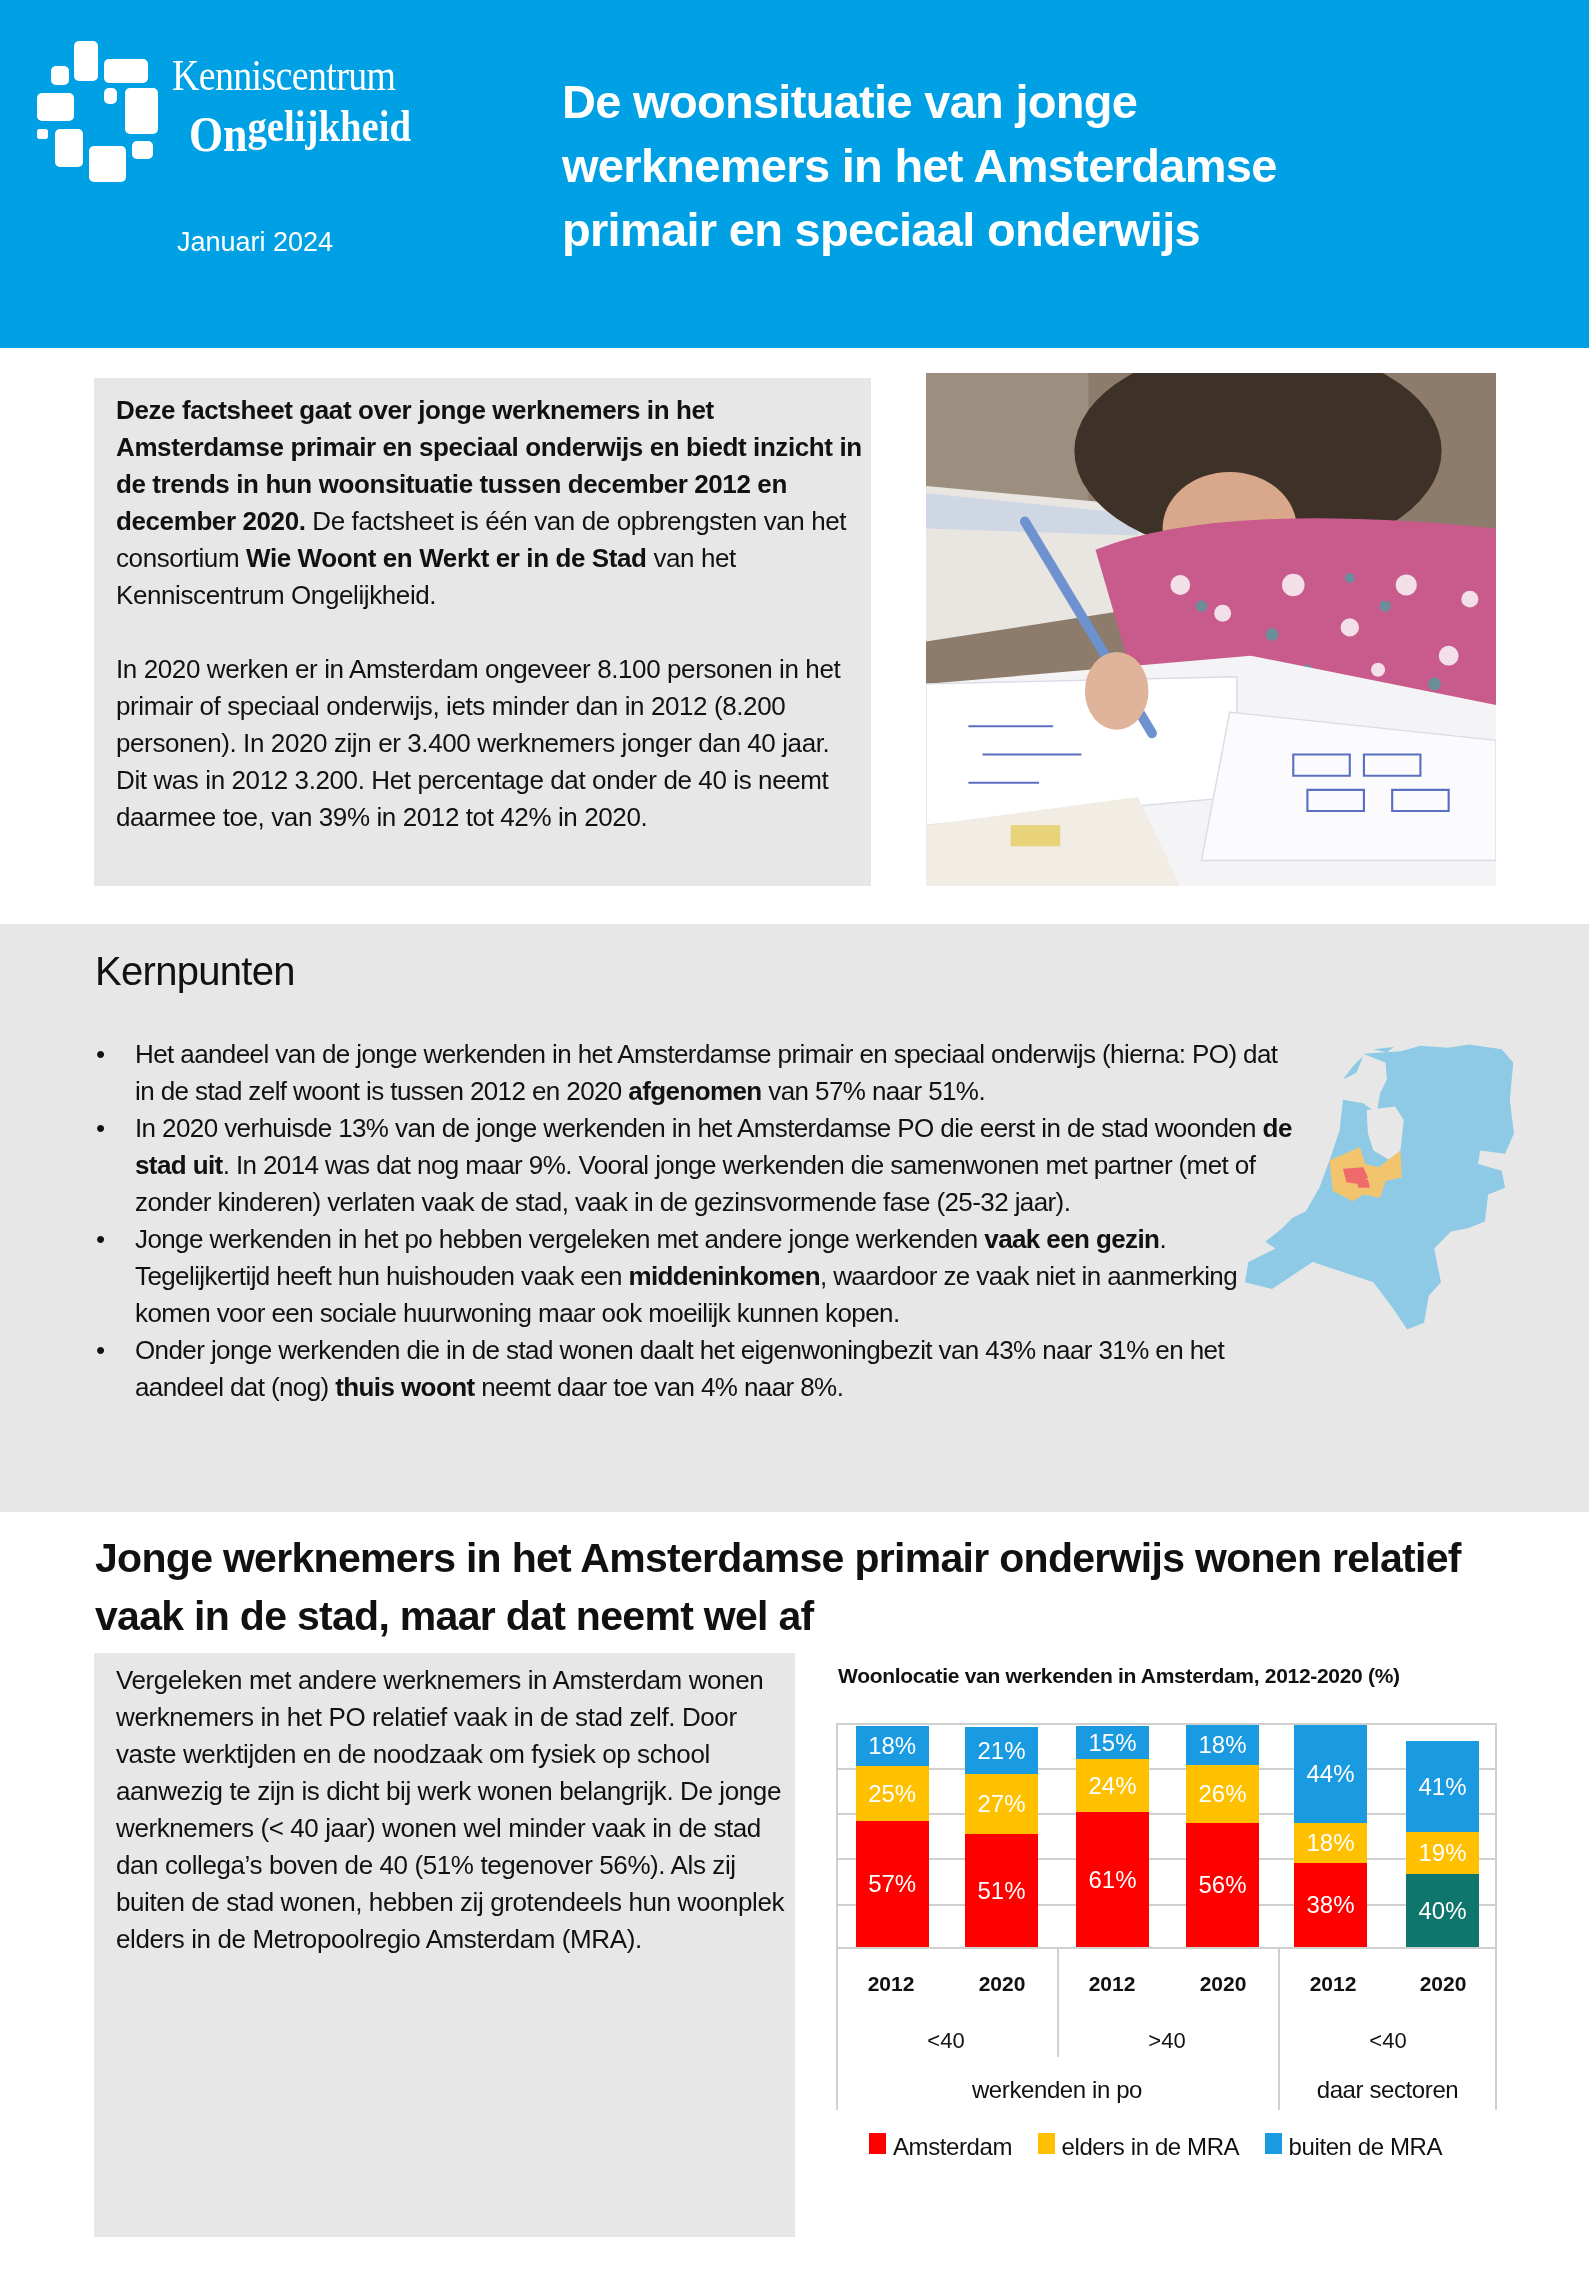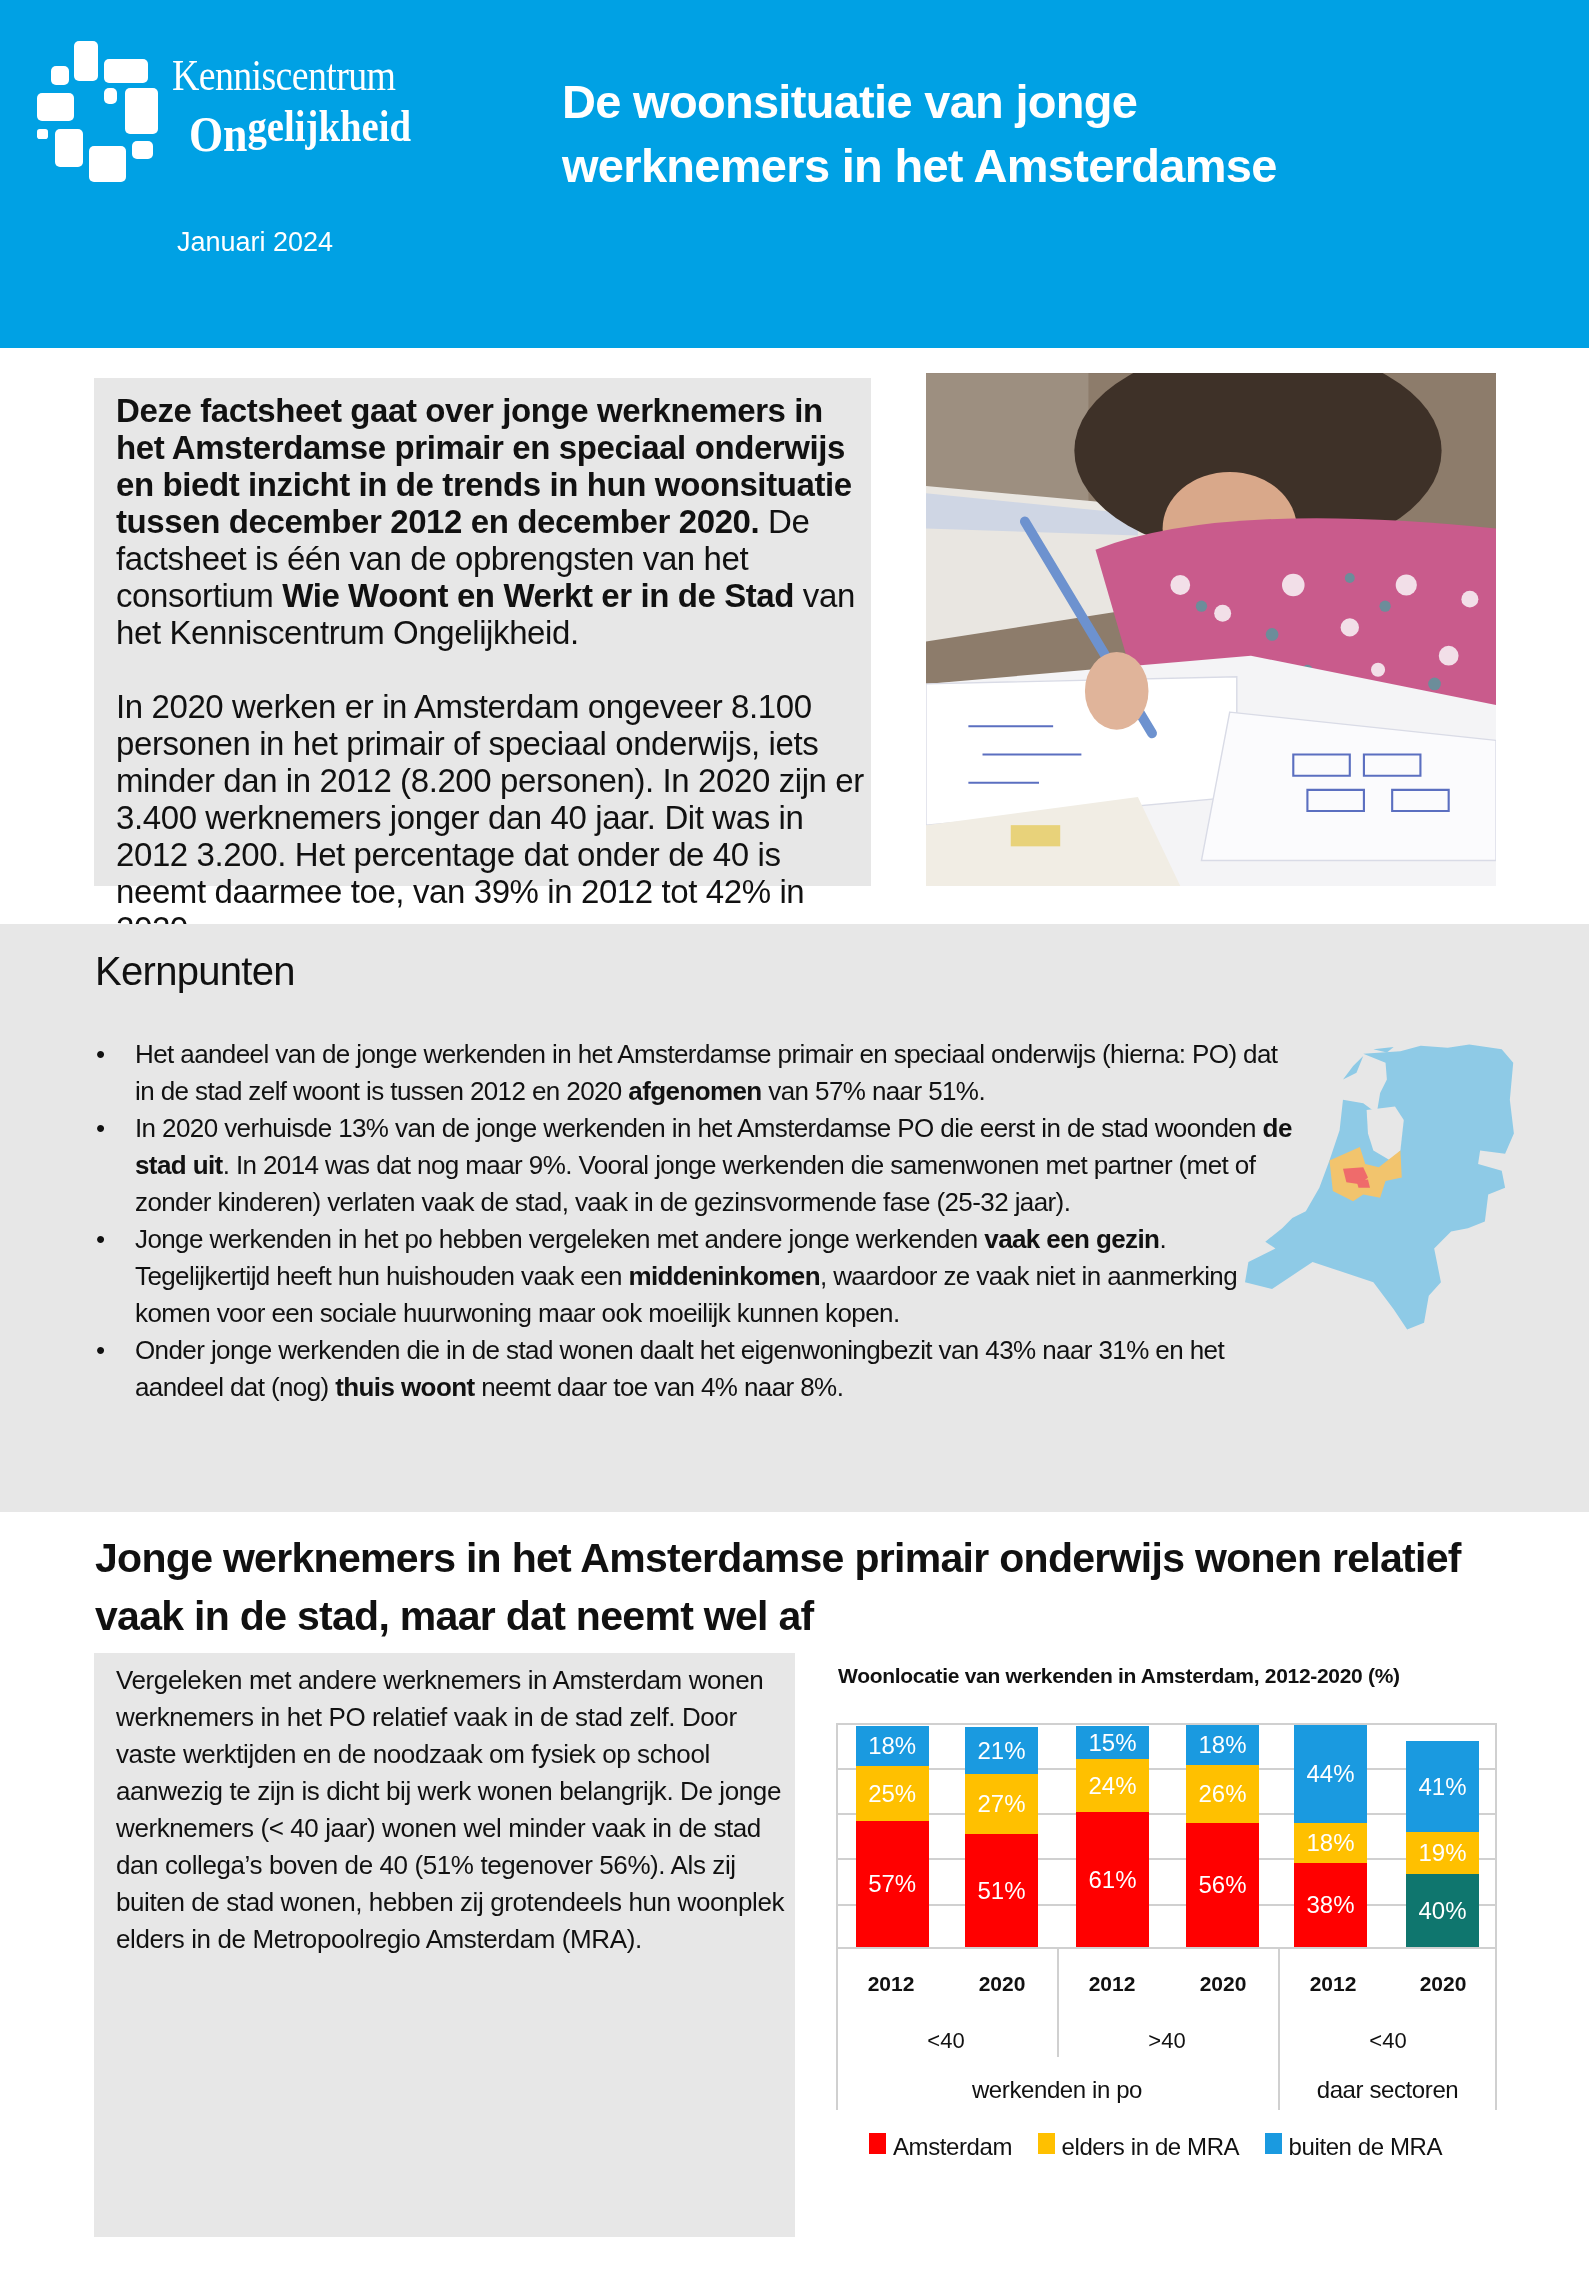--- a/index.html
+++ b/index.html
@@ -17,21 +17,21 @@
     font-size: 44px; color: #fff; letter-spacing: -0.7px; line-height: 1; transform: scaleX(0.86); transform-origin: left top; }
   #brand-2 { left: 189px; top: 99px; font-family: "Liberation Serif", "DejaVu Serif", serif;
     font-size: 45px; font-weight: bold; color: #fff; line-height: 1; transform: scaleX(0.86); transform-origin: left top; }
   #brand-2 .on { font-size: 51px; position: relative; top: 10px; }
   #date { left: 177px; top: 229px; font-size: 27px; color: #fff; line-height: 1; }
   #title { left: 562px; top: 70px; width: 989px; color: #fff; font-size: 47px; font-weight: bold;
     line-height: 64px; letter-spacing: -0.7px; }
 
   
   #intro-box { left: 94px; top: 378px; width: 777px; height: 508px; background: #e7e7e7; }
-  #intro-text { left: 116px; top: 392px; width: 749px; font-size: 33px; line-height: 37px; letter-spacing: -0.4px; }
+  #intro-text { left: 116px; top: 392px; width: 749px; font-size: 26px; line-height: 37px; letter-spacing: -0.4px; }
   #intro-text p { margin: 0; }
   #intro-text p + p { margin-top: 37px; }
   #photo { left: 926px; top: 373px; width: 570px; height: 513px; overflow: hidden;
     background: linear-gradient(180deg, #6b5a4c 0%, #857363 25%, #c9b8a8 45%, #efece8 60%, #f7f7f9 100%); }
 
   
   #kern-band { left: 0; top: 924px; width: 1589px; height: 588px; background: #e7e7e7; }
   #kern-title { left: 95px; top: 951px; font-size: 40px; font-weight: normal; line-height: 1; letter-spacing: -0.7px; }
   #kern-list { left: 96px; top: 1036px; width: 1201px; margin: 0; padding: 0; list-style: none;
     font-size: 26px; line-height: 37px; letter-spacing: -0.6px; }
@@ -78,20 +78,21 @@
     <div class="logo-sq" style="left:89px;top:146px;width:37px;height:36px;"></div>
     <div class="logo-sq" style="left:132px;top:141px;width:21px;height:17.7px;"></div>
   </div>
 </div>
 <div id="brand-1" class="abs">Kenniscentrum</div>
 <div id="brand-2" class="abs"><span class="on">On</span><span>gelijkheid</span></div>
 <div id="date" class="abs">Januari 2024</div>
 <div id="title" class="abs">
   <div>De woonsituatie van jonge</div>
   <div>werknemers in het Amsterdamse</div>
+  <div>primair en speciaal onderwijs</div>
 </div>
 
 <div id="intro-box" class="abs"></div>
 <div id="intro-text" class="abs">
   <p><b>Deze factsheet gaat over jonge werknemers in het Amsterdamse primair en speciaal onderwijs en biedt inzicht in de trends in hun woonsituatie tussen december 2012 en december 2020.</b><span> De factsheet is één van de opbrengsten van het consortium </span><b>Wie Woont en Werkt er in de Stad</b><span> van het Kenniscentrum Ongelijkheid.</span></p>
   <p>In 2020 werken er in Amsterdam ongeveer 8.100 personen in het primair of speciaal onderwijs, iets minder dan in 2012 (8.200 personen). In 2020 zijn er 3.400 werknemers jonger dan 40 jaar. Dit was in 2012 3.200. Het percentage dat onder de 40 is neemt daarmee toe, van 39% in 2012 tot 42%  in 2020.</p>
 </div>
 <div id="photo" class="abs" title="Girl writing in a school workbook with a blue pen">
   <svg width="570" height="513" viewBox="0 0 807 726">
     <rect x="0" y="0" width="807" height="726" fill="#8d7c6b"></rect>

